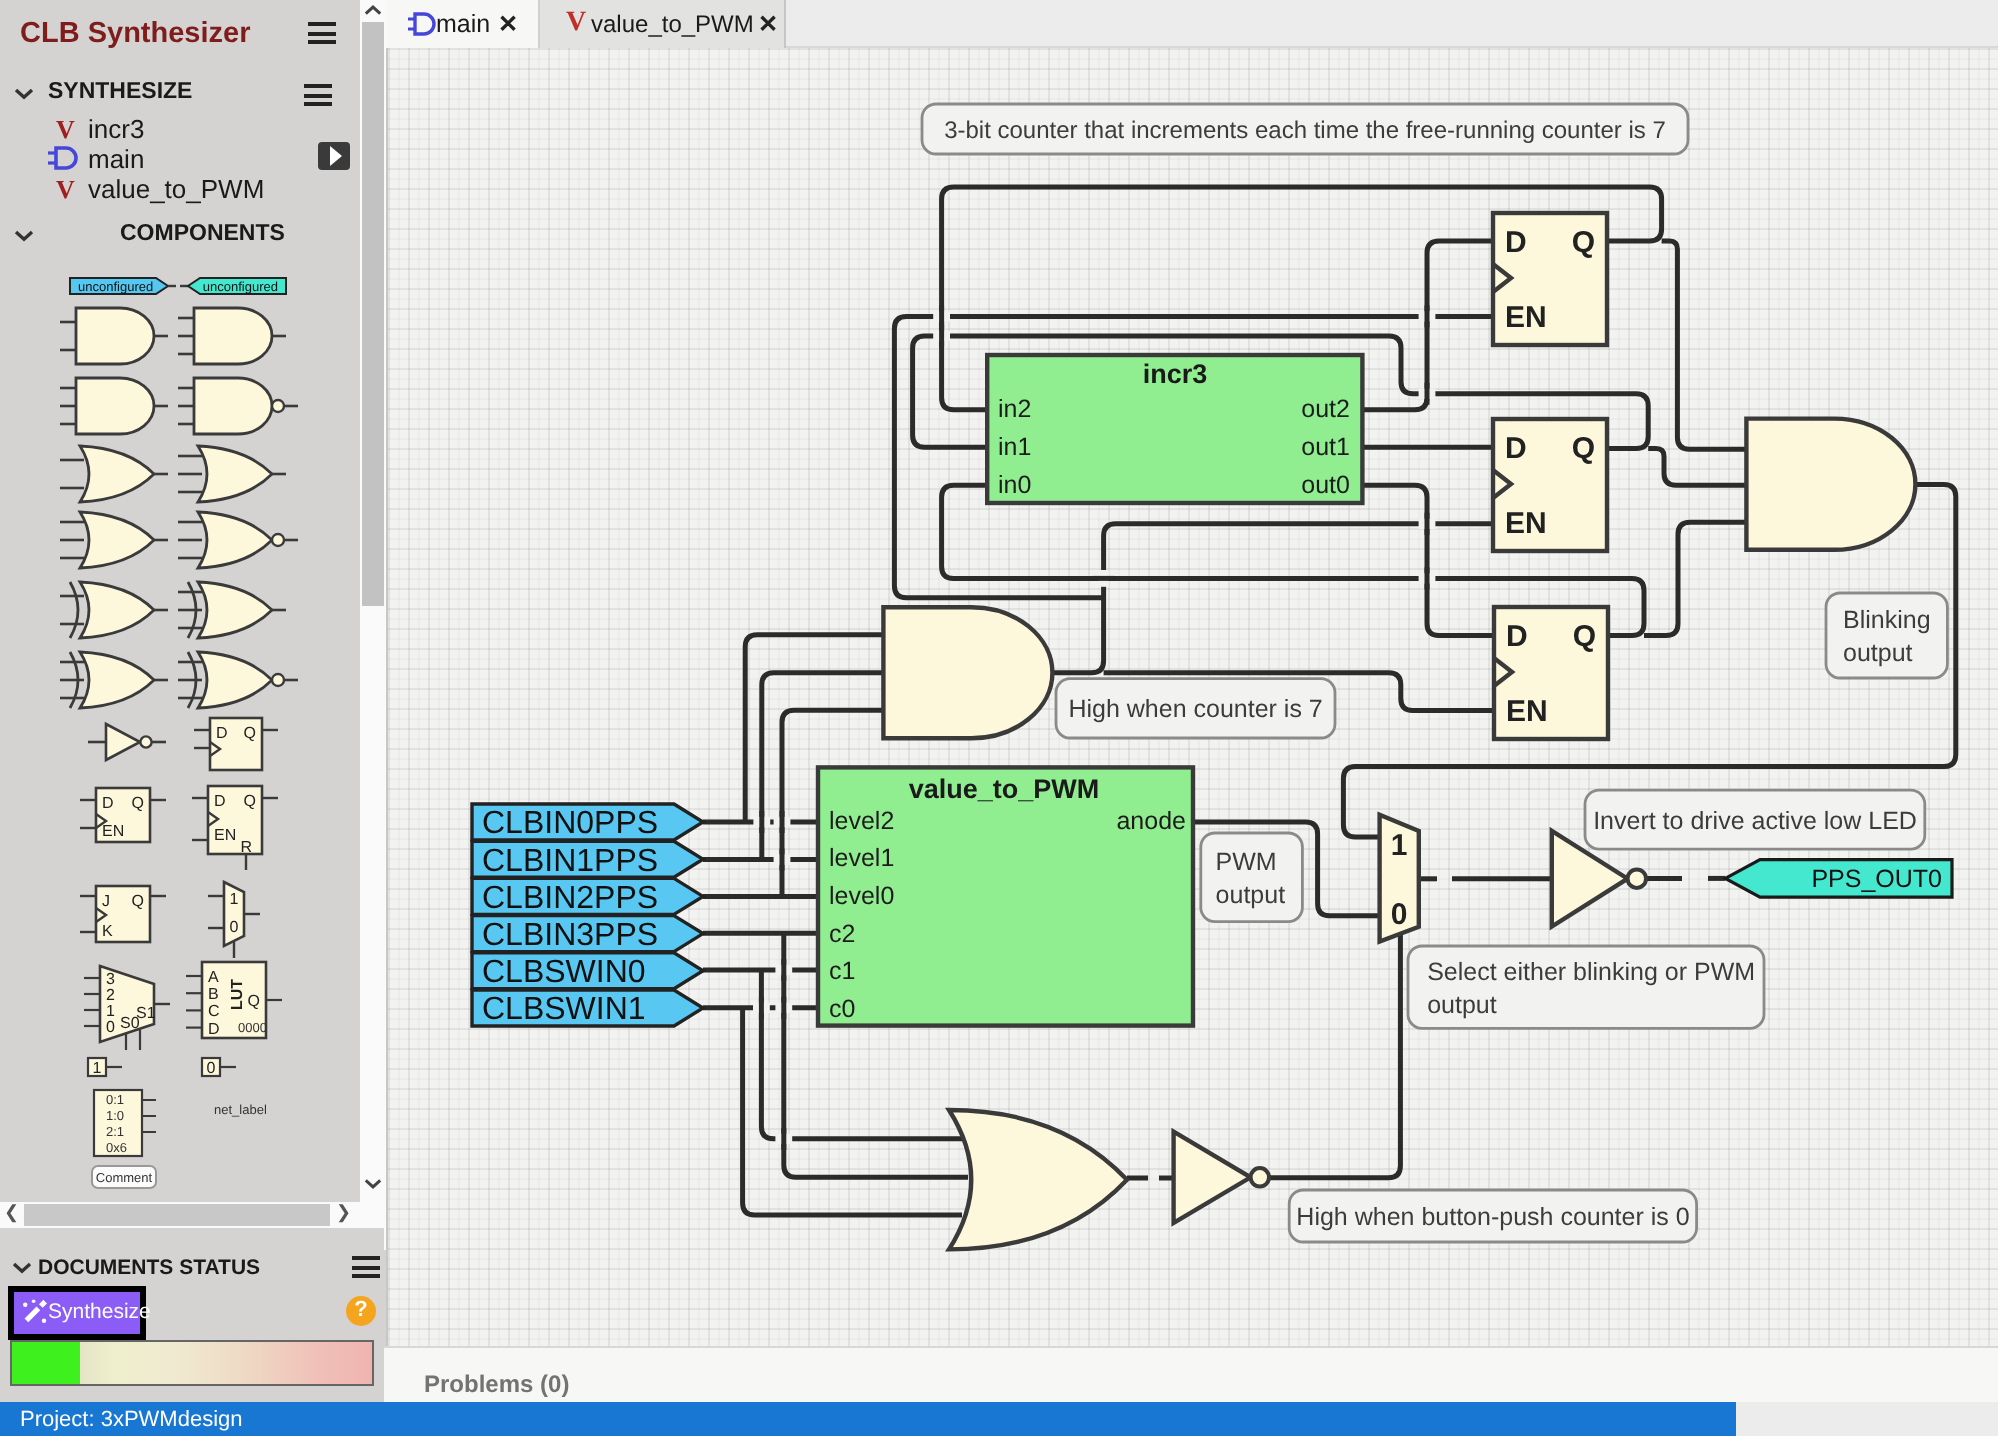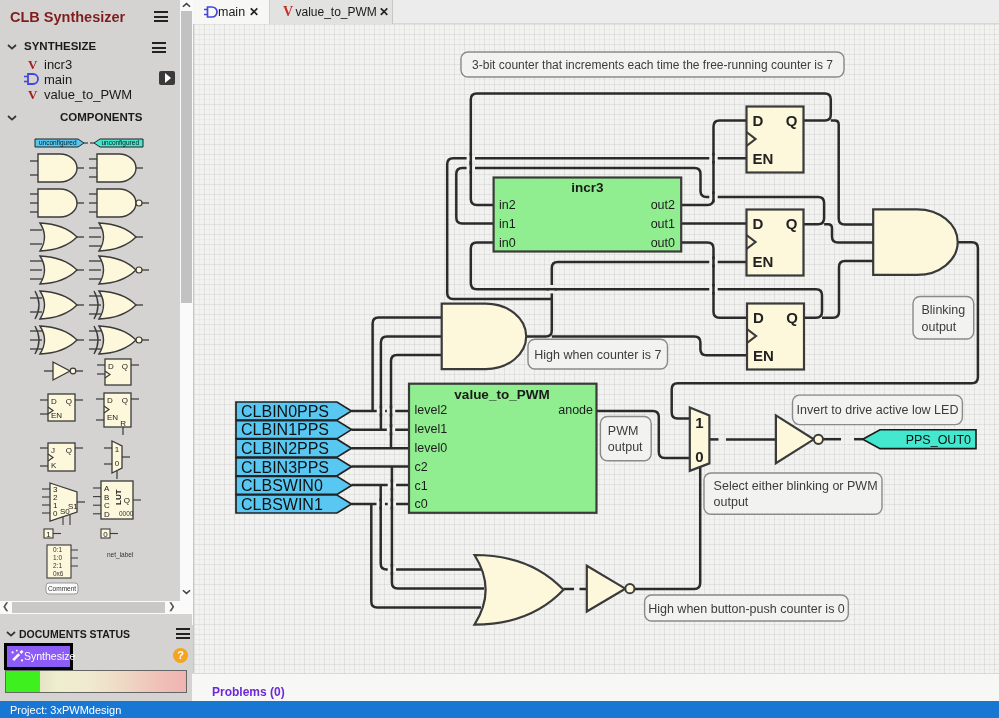--- a/index.html
+++ b/index.html
@@ -11,22 +11,22 @@
 #tabbar { position:absolute; left:193px; top:0; width:806px; height:24px; background:#ececec; border-bottom:1px solid #d8d8d8; }
 .tab { position:absolute; top:0; height:24px; font-size:14px; color:#1a1a1a; }
 #canvas { position:absolute; left:193px; top:24px; width:806px; height:649px; border-left:1px solid #c8c8c6; background-color:#f2f2f0;
   background-image:
     linear-gradient(to right, rgba(100,100,95,0.075) 1px, transparent 1px),
     linear-gradient(to bottom, rgba(100,100,95,0.075) 1px, transparent 1px),
     linear-gradient(to right, rgba(100,100,95,0.045) 1px, transparent 1px),
     linear-gradient(to bottom, rgba(100,100,95,0.045) 1px, transparent 1px);
   background-size:10px 10px,10px 10px,5px 5px,5px 5px; }
 #problems { position:absolute; left:192px; top:673px; width:807px; height:28px; background:#f7f7f6; border-top:1px solid #d8d8d8; }
-#problems span { position:absolute; left:20px; top:11px; font-size:12px; font-weight:bold; color:#6d28d9; }
-#statusbar { position:absolute; left:0; top:701px; width:999px; height:17px; background:#1777d2; color:#fff; font-size:11px; }
+#problems span { position:absolute; left:20px; top:11px; font-size:12px; font-weight:bold; color:#737373; }
+#statusbar { position:absolute; left:0; top:701px; width:868px; height:17px; background:#1777d2; color:#fff; font-size:11px; }
 #gsvg { position:absolute; left:0; top:0; z-index:5; }
 .bt { font:bold 13.5px "Liberation Sans",sans-serif; fill:#1a1a1a; }
 .bl { font:12.5px "Liberation Sans",sans-serif; fill:#1c1c1c; }
 .ff { font:bold 15px "Liberation Sans",sans-serif; fill:#222; }
 .pin { font:16px "Liberation Sans",sans-serif; fill:#111; }
 .pps { font:12.5px "Liberation Sans",sans-serif; fill:#111; }
 .an { font:12.5px "Liberation Sans",sans-serif; fill:#3c3c3c; }
 .an1 { font:12px "Liberation Sans",sans-serif; fill:#3c3c3c; }
 .mini { font:8px "Liberation Sans",sans-serif; fill:#222; }
 .tiny { font:6.5px "Liberation Sans",sans-serif; fill:#111; }

